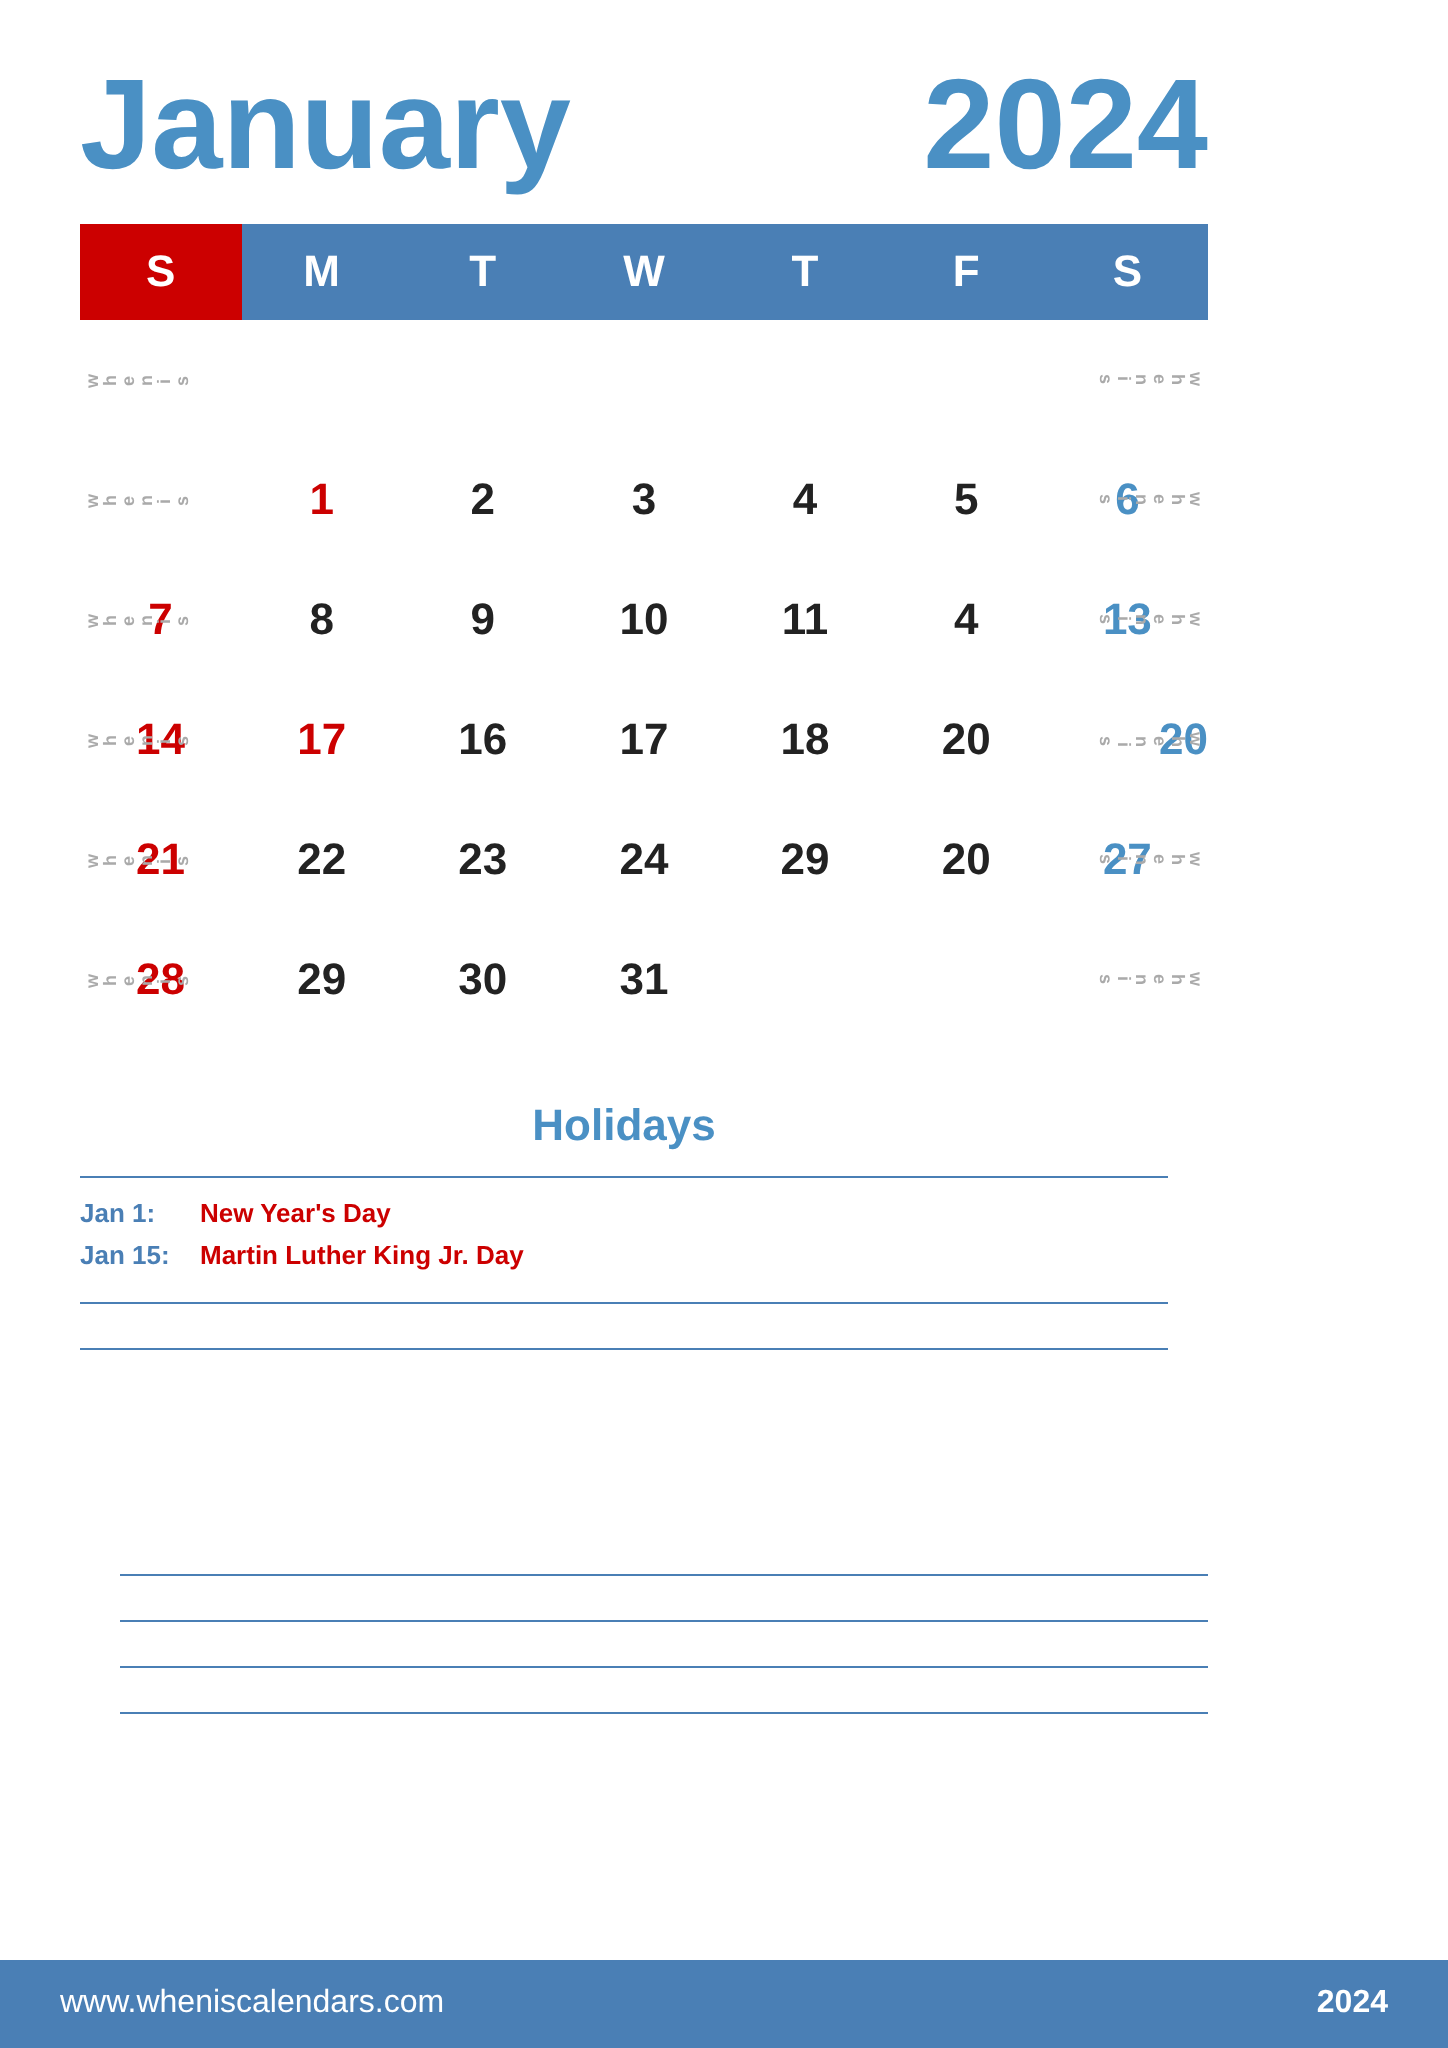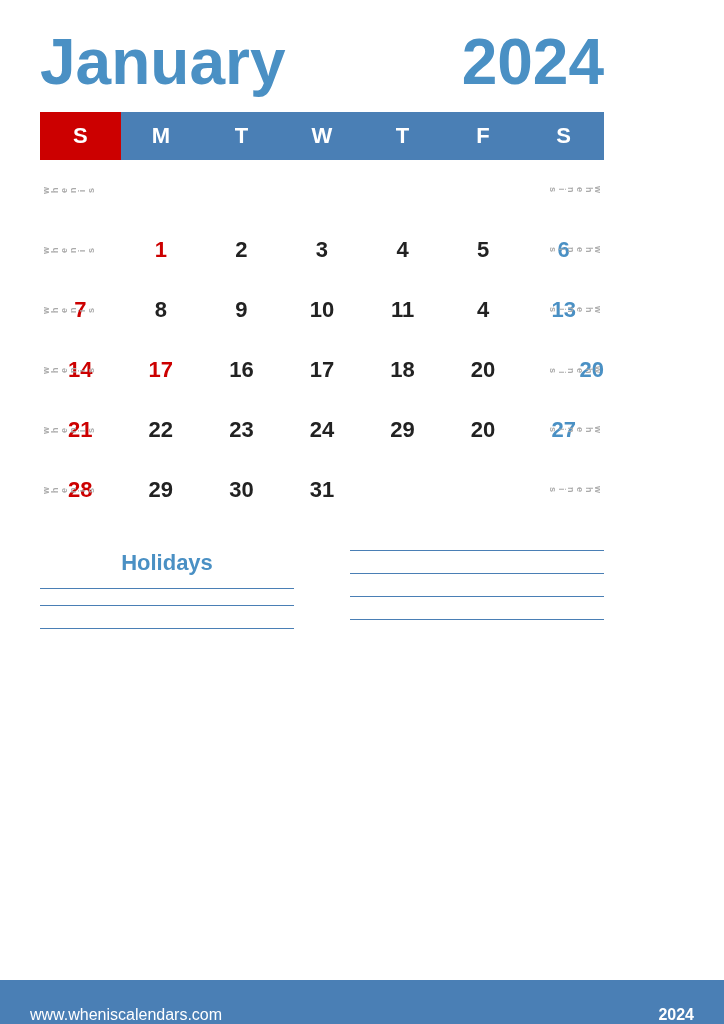--- a/index.html
+++ b/index.html
@@ -112,21 +112,21 @@
       position: absolute;
       right: 2px;
       top: 50%;
       transform: translateY(-50%);
       line-height: 1;
       letter-spacing: 1px;
     }
 
     .bottom-section {
       display: flex;
-      flex-direction: row;
+      flex-direction: column;
       margin-top: 30px;
       gap: 16px;
       flex: 1;
       padding-bottom: 60px;
     }
 
     .holidays-col {
       flex: 1;
       padding-right: 20px;
     }
@@ -178,21 +178,21 @@
 
     .footer {
       position: absolute;
       bottom: 0;
       left: 0;
       right: 0;
       height: 44px;
       background: #4a7fb5;
       display: flex;
       justify-content: space-between;
-      align-items: flex-end;
+      align-items: center;
       padding: 0 30px;
     }
 
     .footer-url {
       font-size: 16px;
       color: #fff;
       font-weight: normal;
     }
 
     .footer-year {
@@ -315,20 +315,28 @@
           <span class="week-label-right">w<br>h<br>e<br>n<br>i<br>s</span>
         </td>
       </tr>
     </tbody>
   </table>
 
   <div class="bottom-section">
     <div class="holidays-col">
       <div class="section-title">Holidays</div>
       <hr class="divider-line">
+      <div class="holiday-entry">
+        <span class="holiday-date">Jan 1:</span>
+        <span class="holiday-name">New Year's Day</span>
+      </div>
+      <div class="holiday-entry">
+        <span class="holiday-date">Jan 15:</span>
+        <span class="holiday-name">Martin Luther King Jr. Day</span>
+      </div>
       <hr class="divider-line" style="margin-top:16px;">
       <hr class="divider-line" style="margin-top:22px;">
     </div>
 
     <div class="notes-col">
       <hr class="note-line">
       <hr class="note-line">
       <hr class="note-line">
       <hr class="note-line">
     </div>

